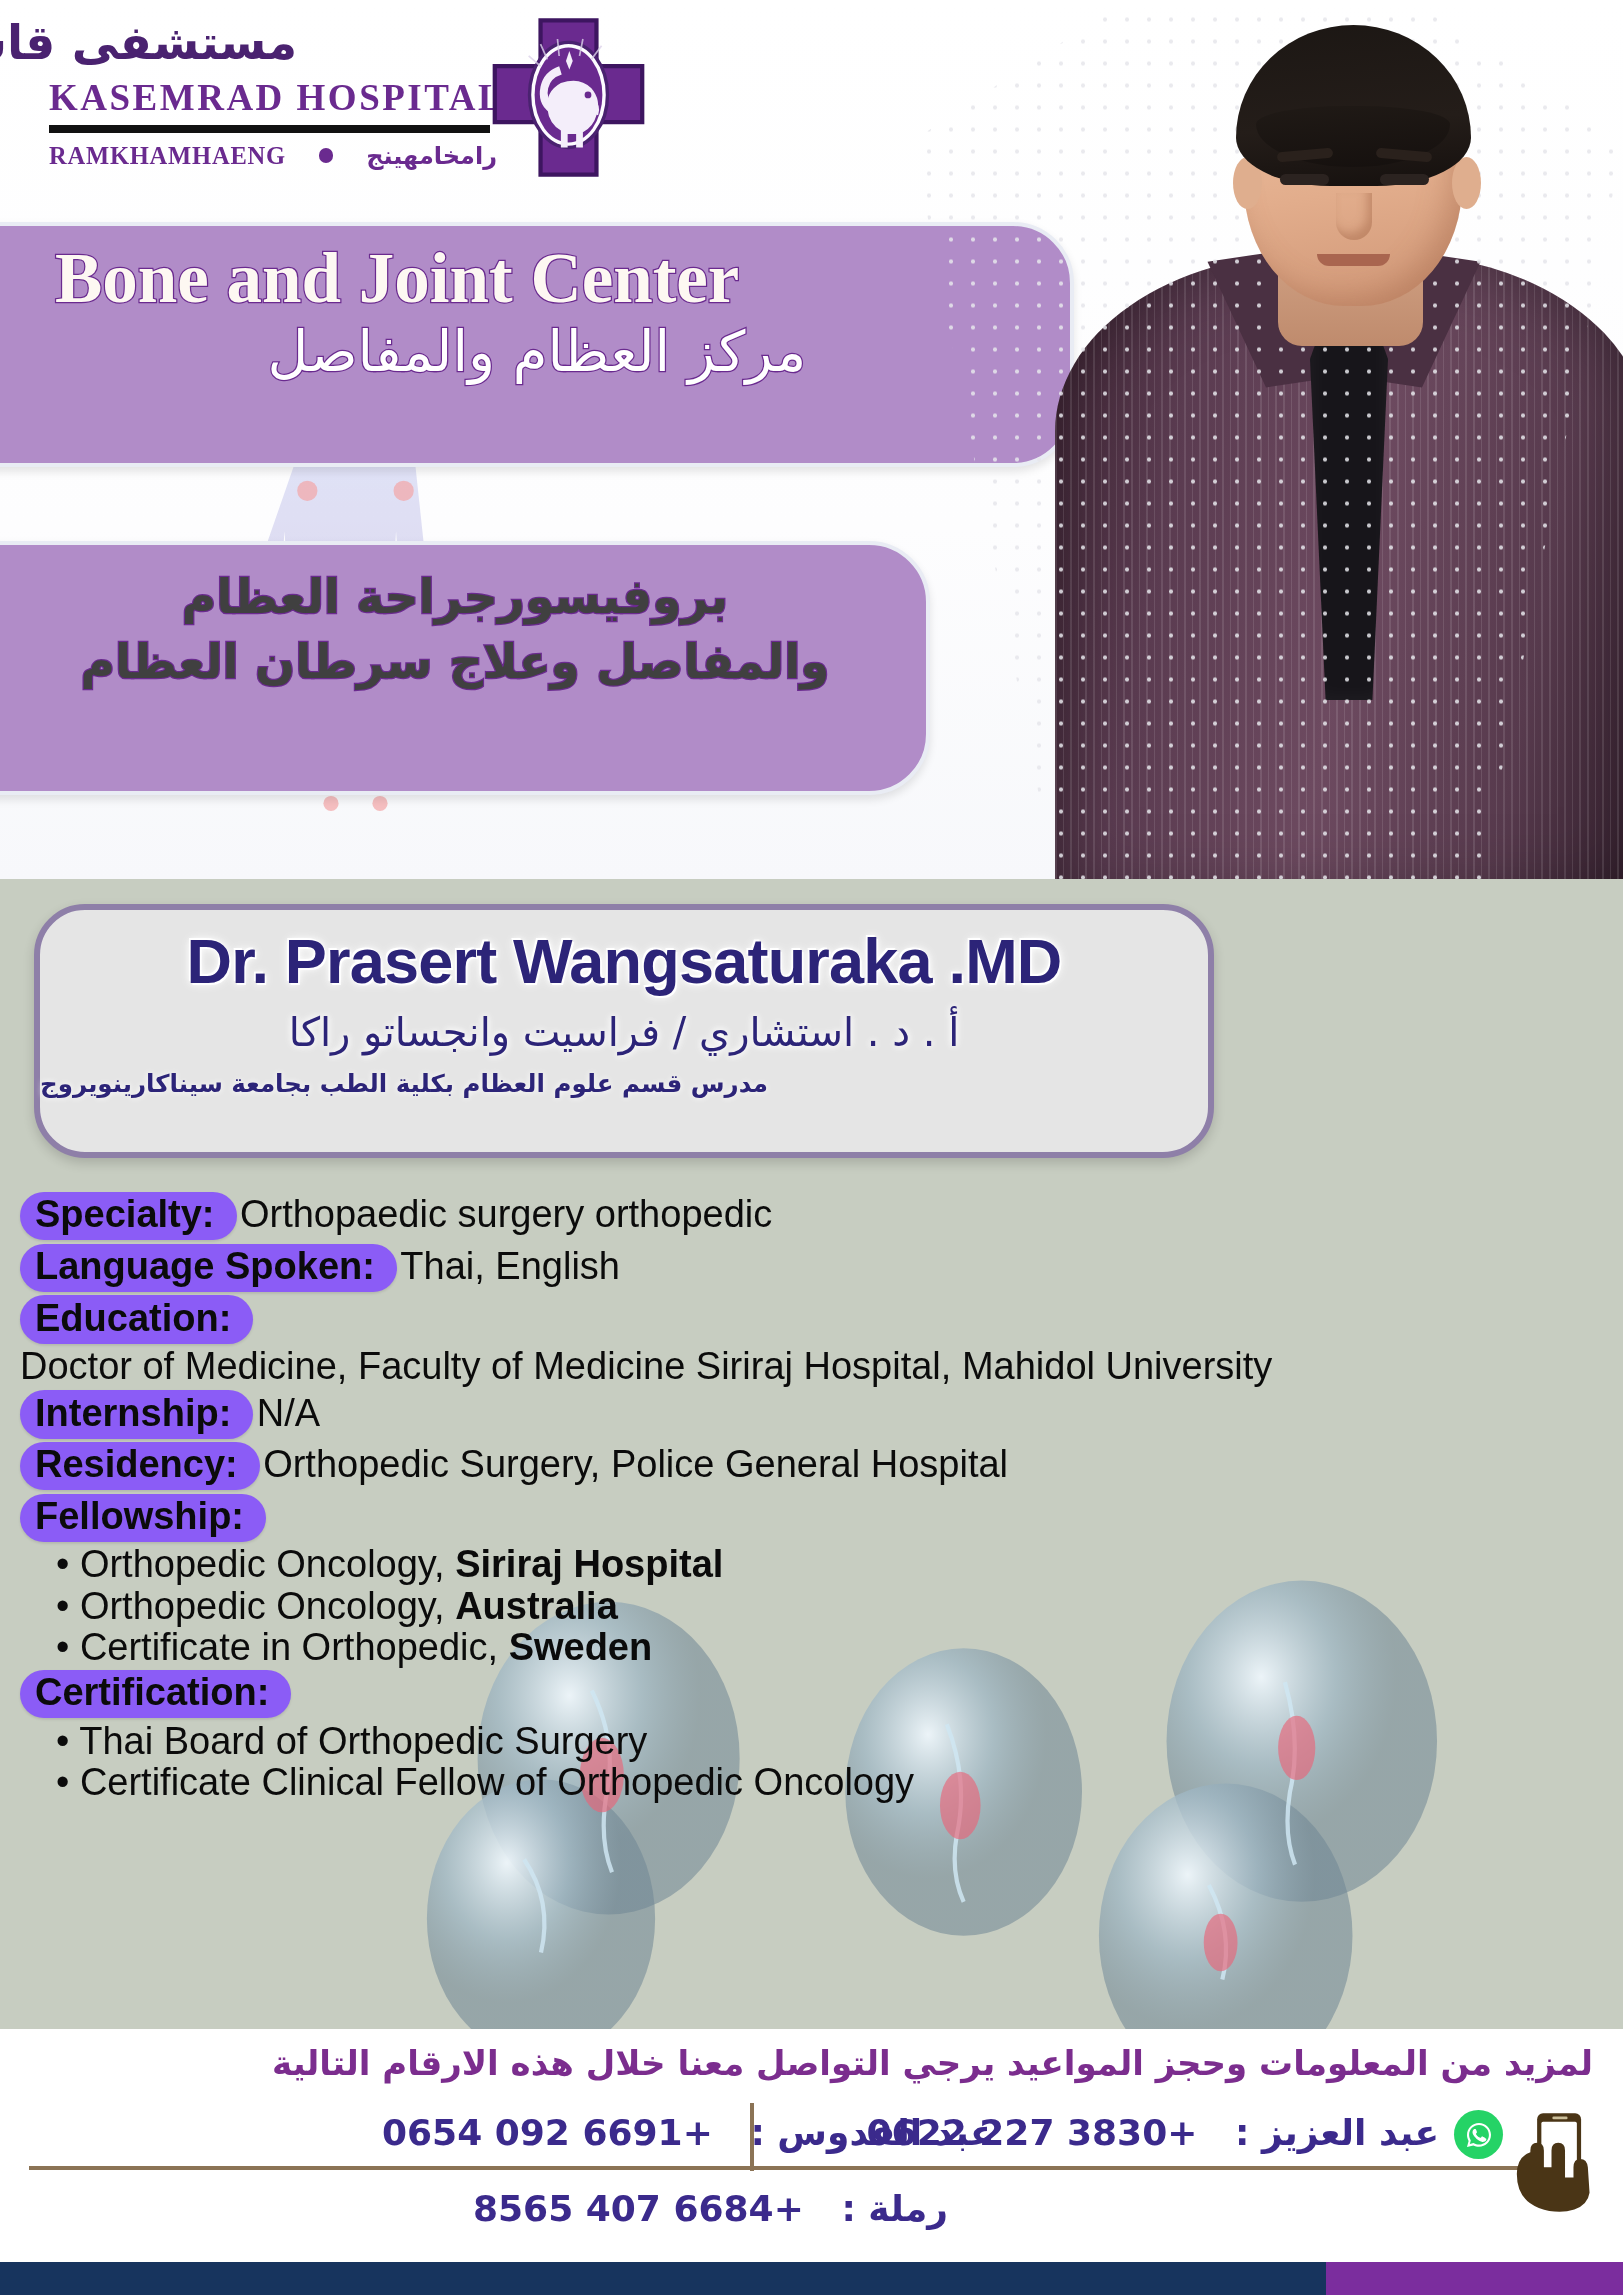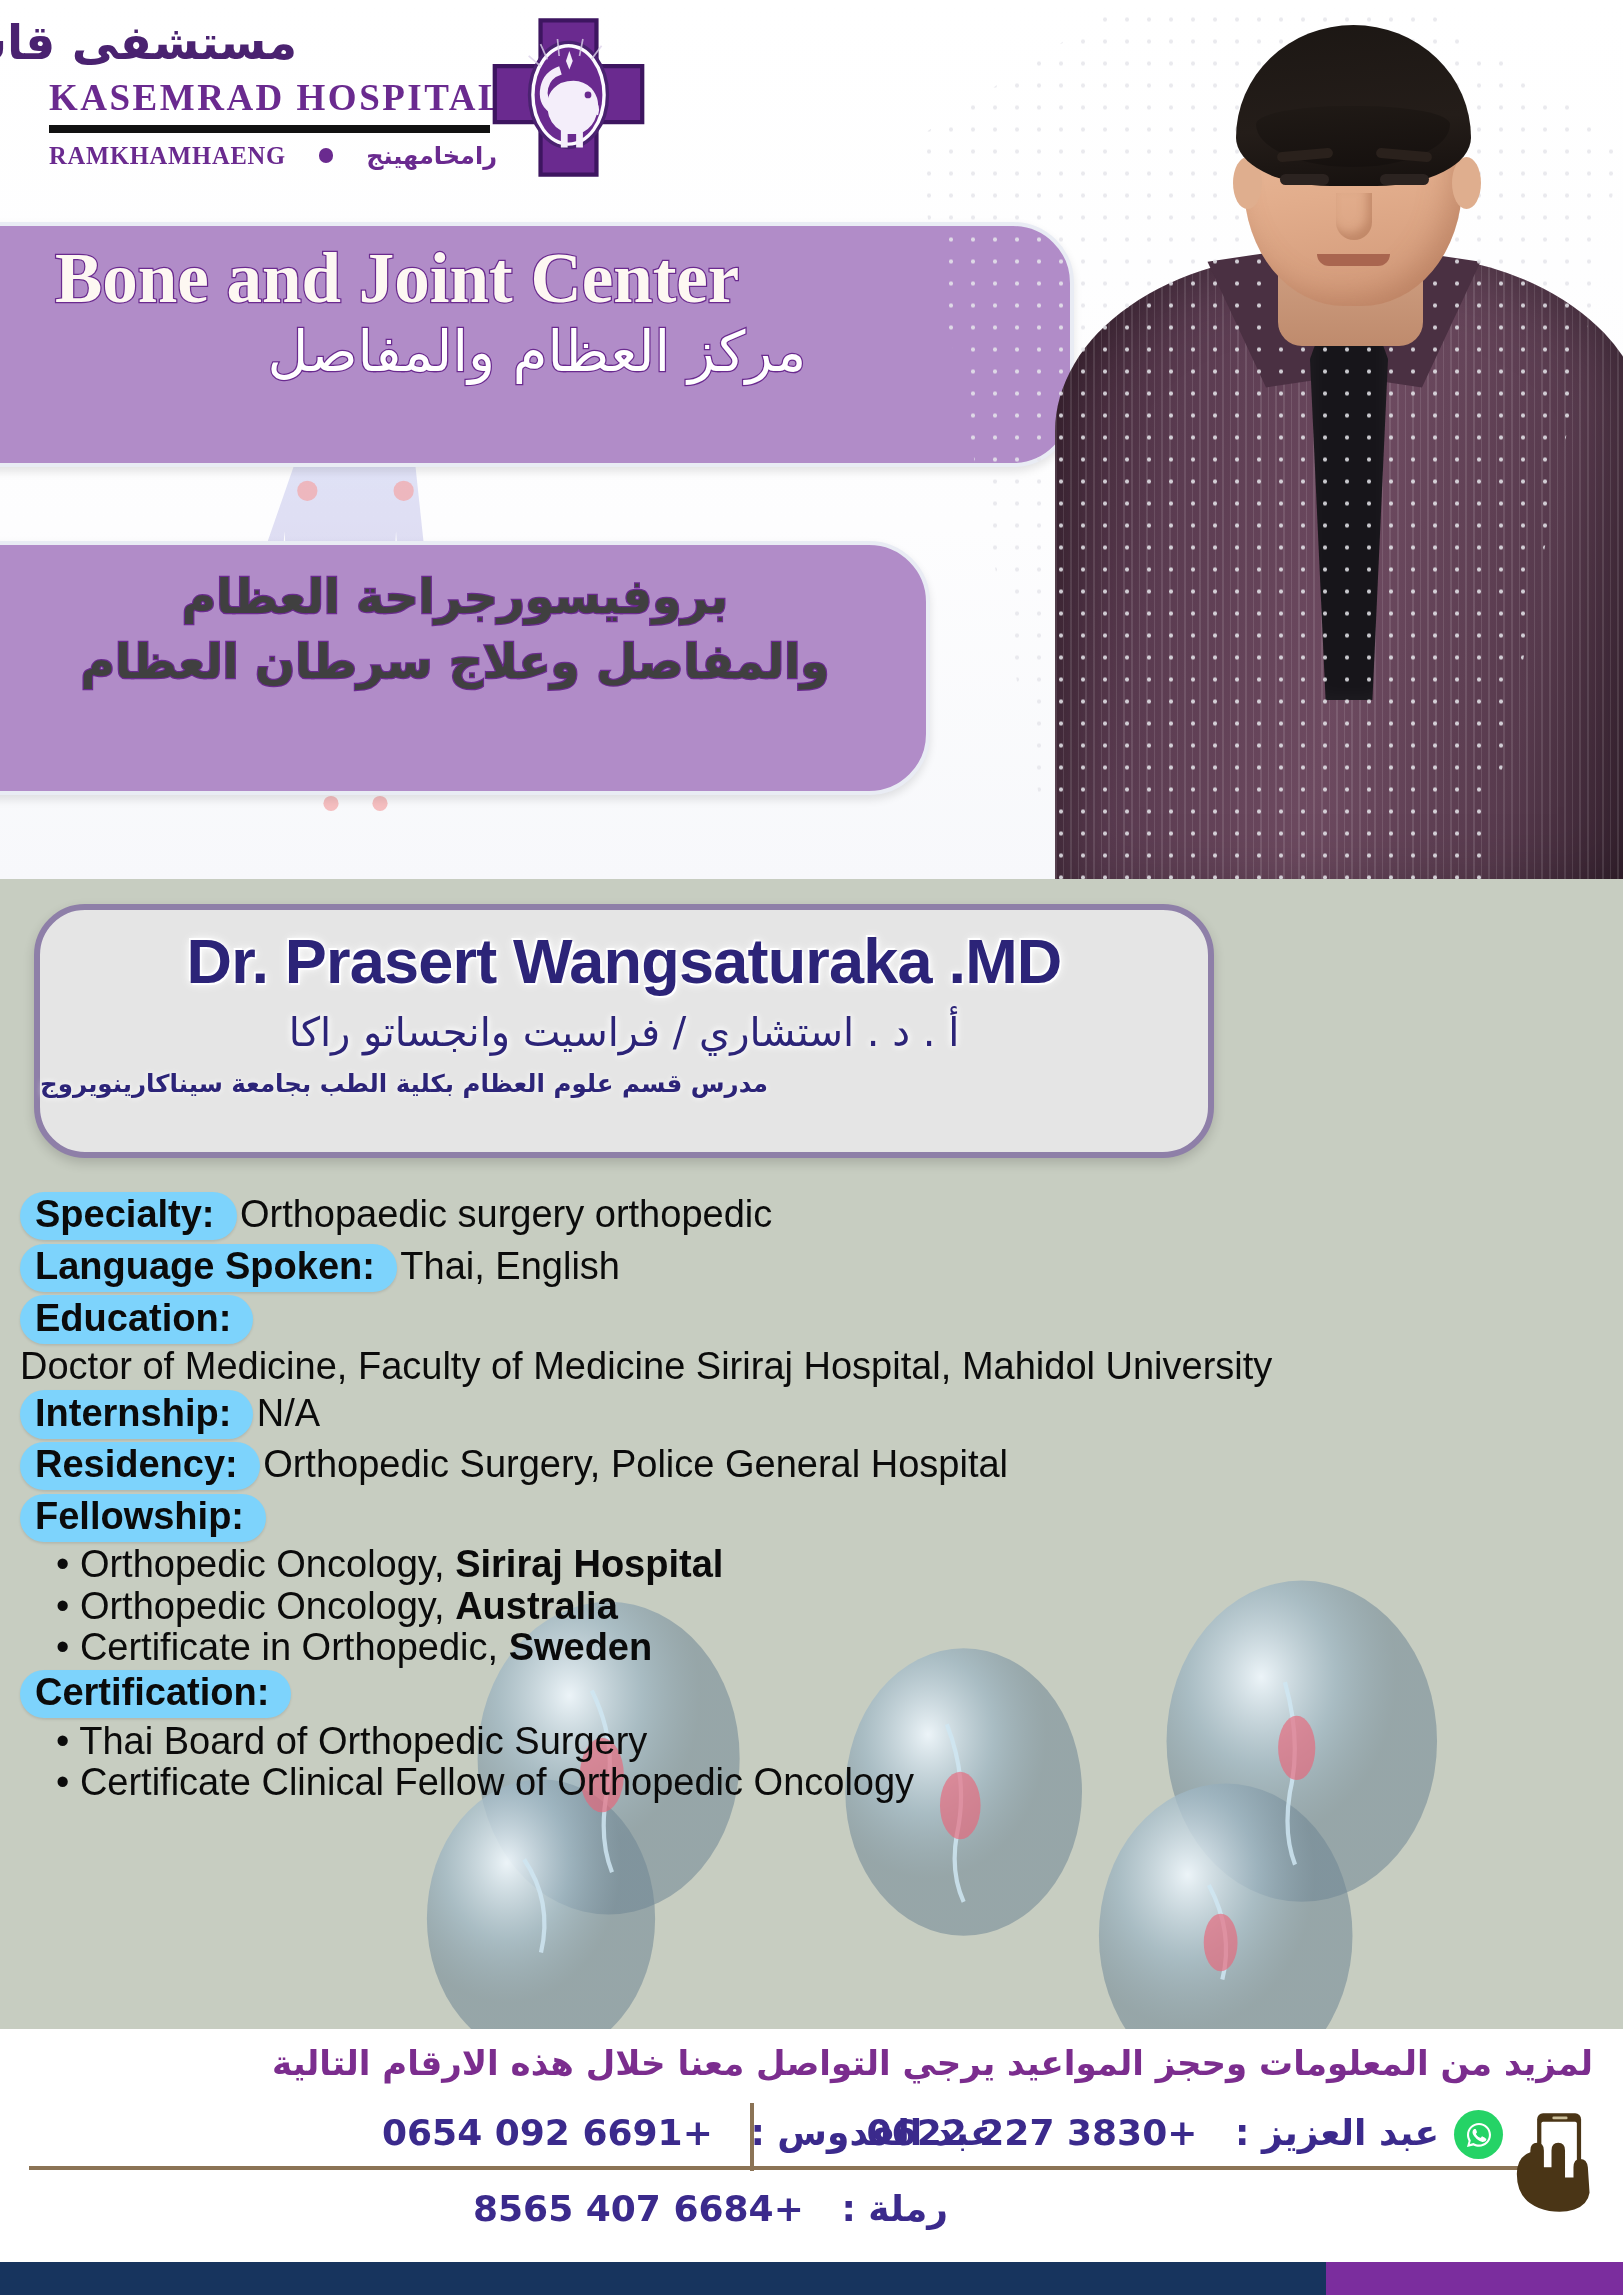--- a/index.html
+++ b/index.html
@@ -216,21 +216,21 @@
     text-shadow:0 0 6px #fff; margin-top:13.5px; white-space:nowrap;
   }
 
   .cred{
     position:absolute; left:20px; top:313px; width:1598px;
     font-size:38px; color:#0b0b0b; line-height:1.05;
   }
   .cred-row{ margin-bottom:3.4px; white-space:nowrap; }
   .lbl{
     display:inline-block;
-    background:#7dd3fc; border-radius:34px;
+    background:#8b5cf6; border-radius:34px;
     padding:3.4px 22px 5px 15px;
     font-weight:700; color:#0b0b0b;
     box-shadow:0 1.7px 2.5px rgba(0,0,0,.10);
     position:relative; z-index:2;
   }
   .val{ margin-left:3.4px; }
   .plain{ margin:1.7px 0 3.4px 0; white-space:nowrap; }
   .bul{ margin:1.7px 0 1.7px 36px; white-space:nowrap; }
   .bul::before{ content:"• "; }
   .bold{ font-weight:700; }

